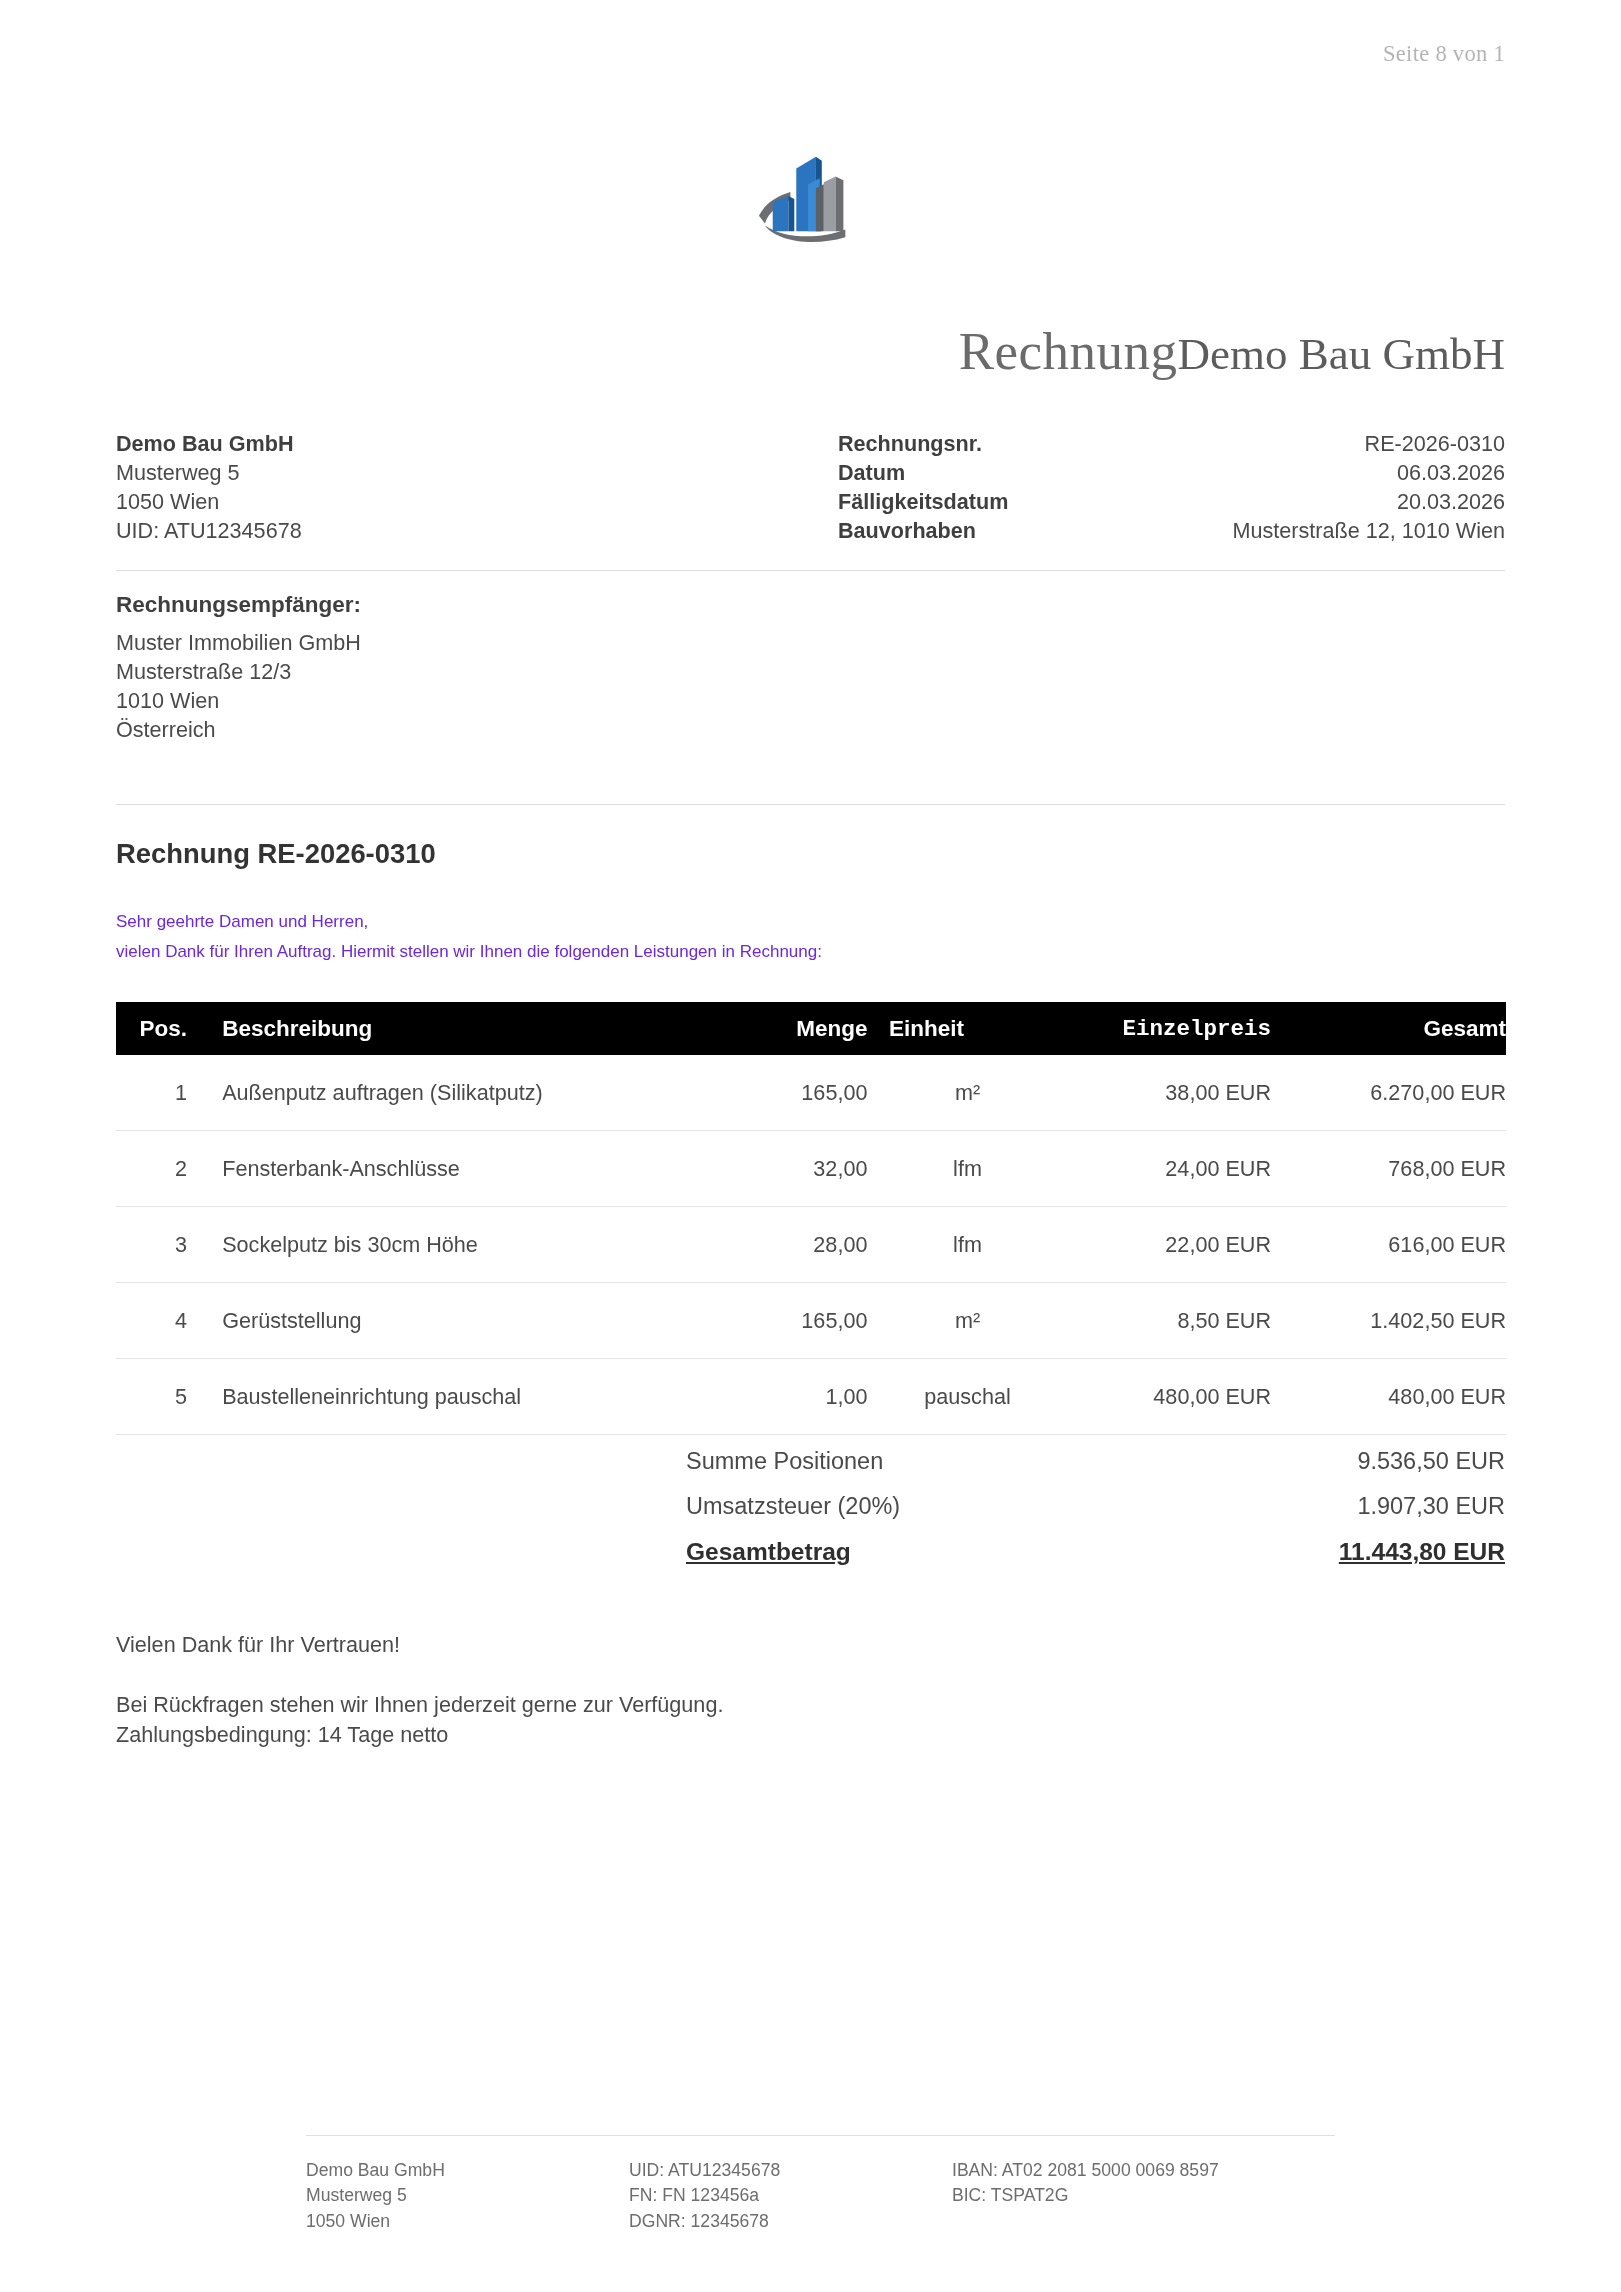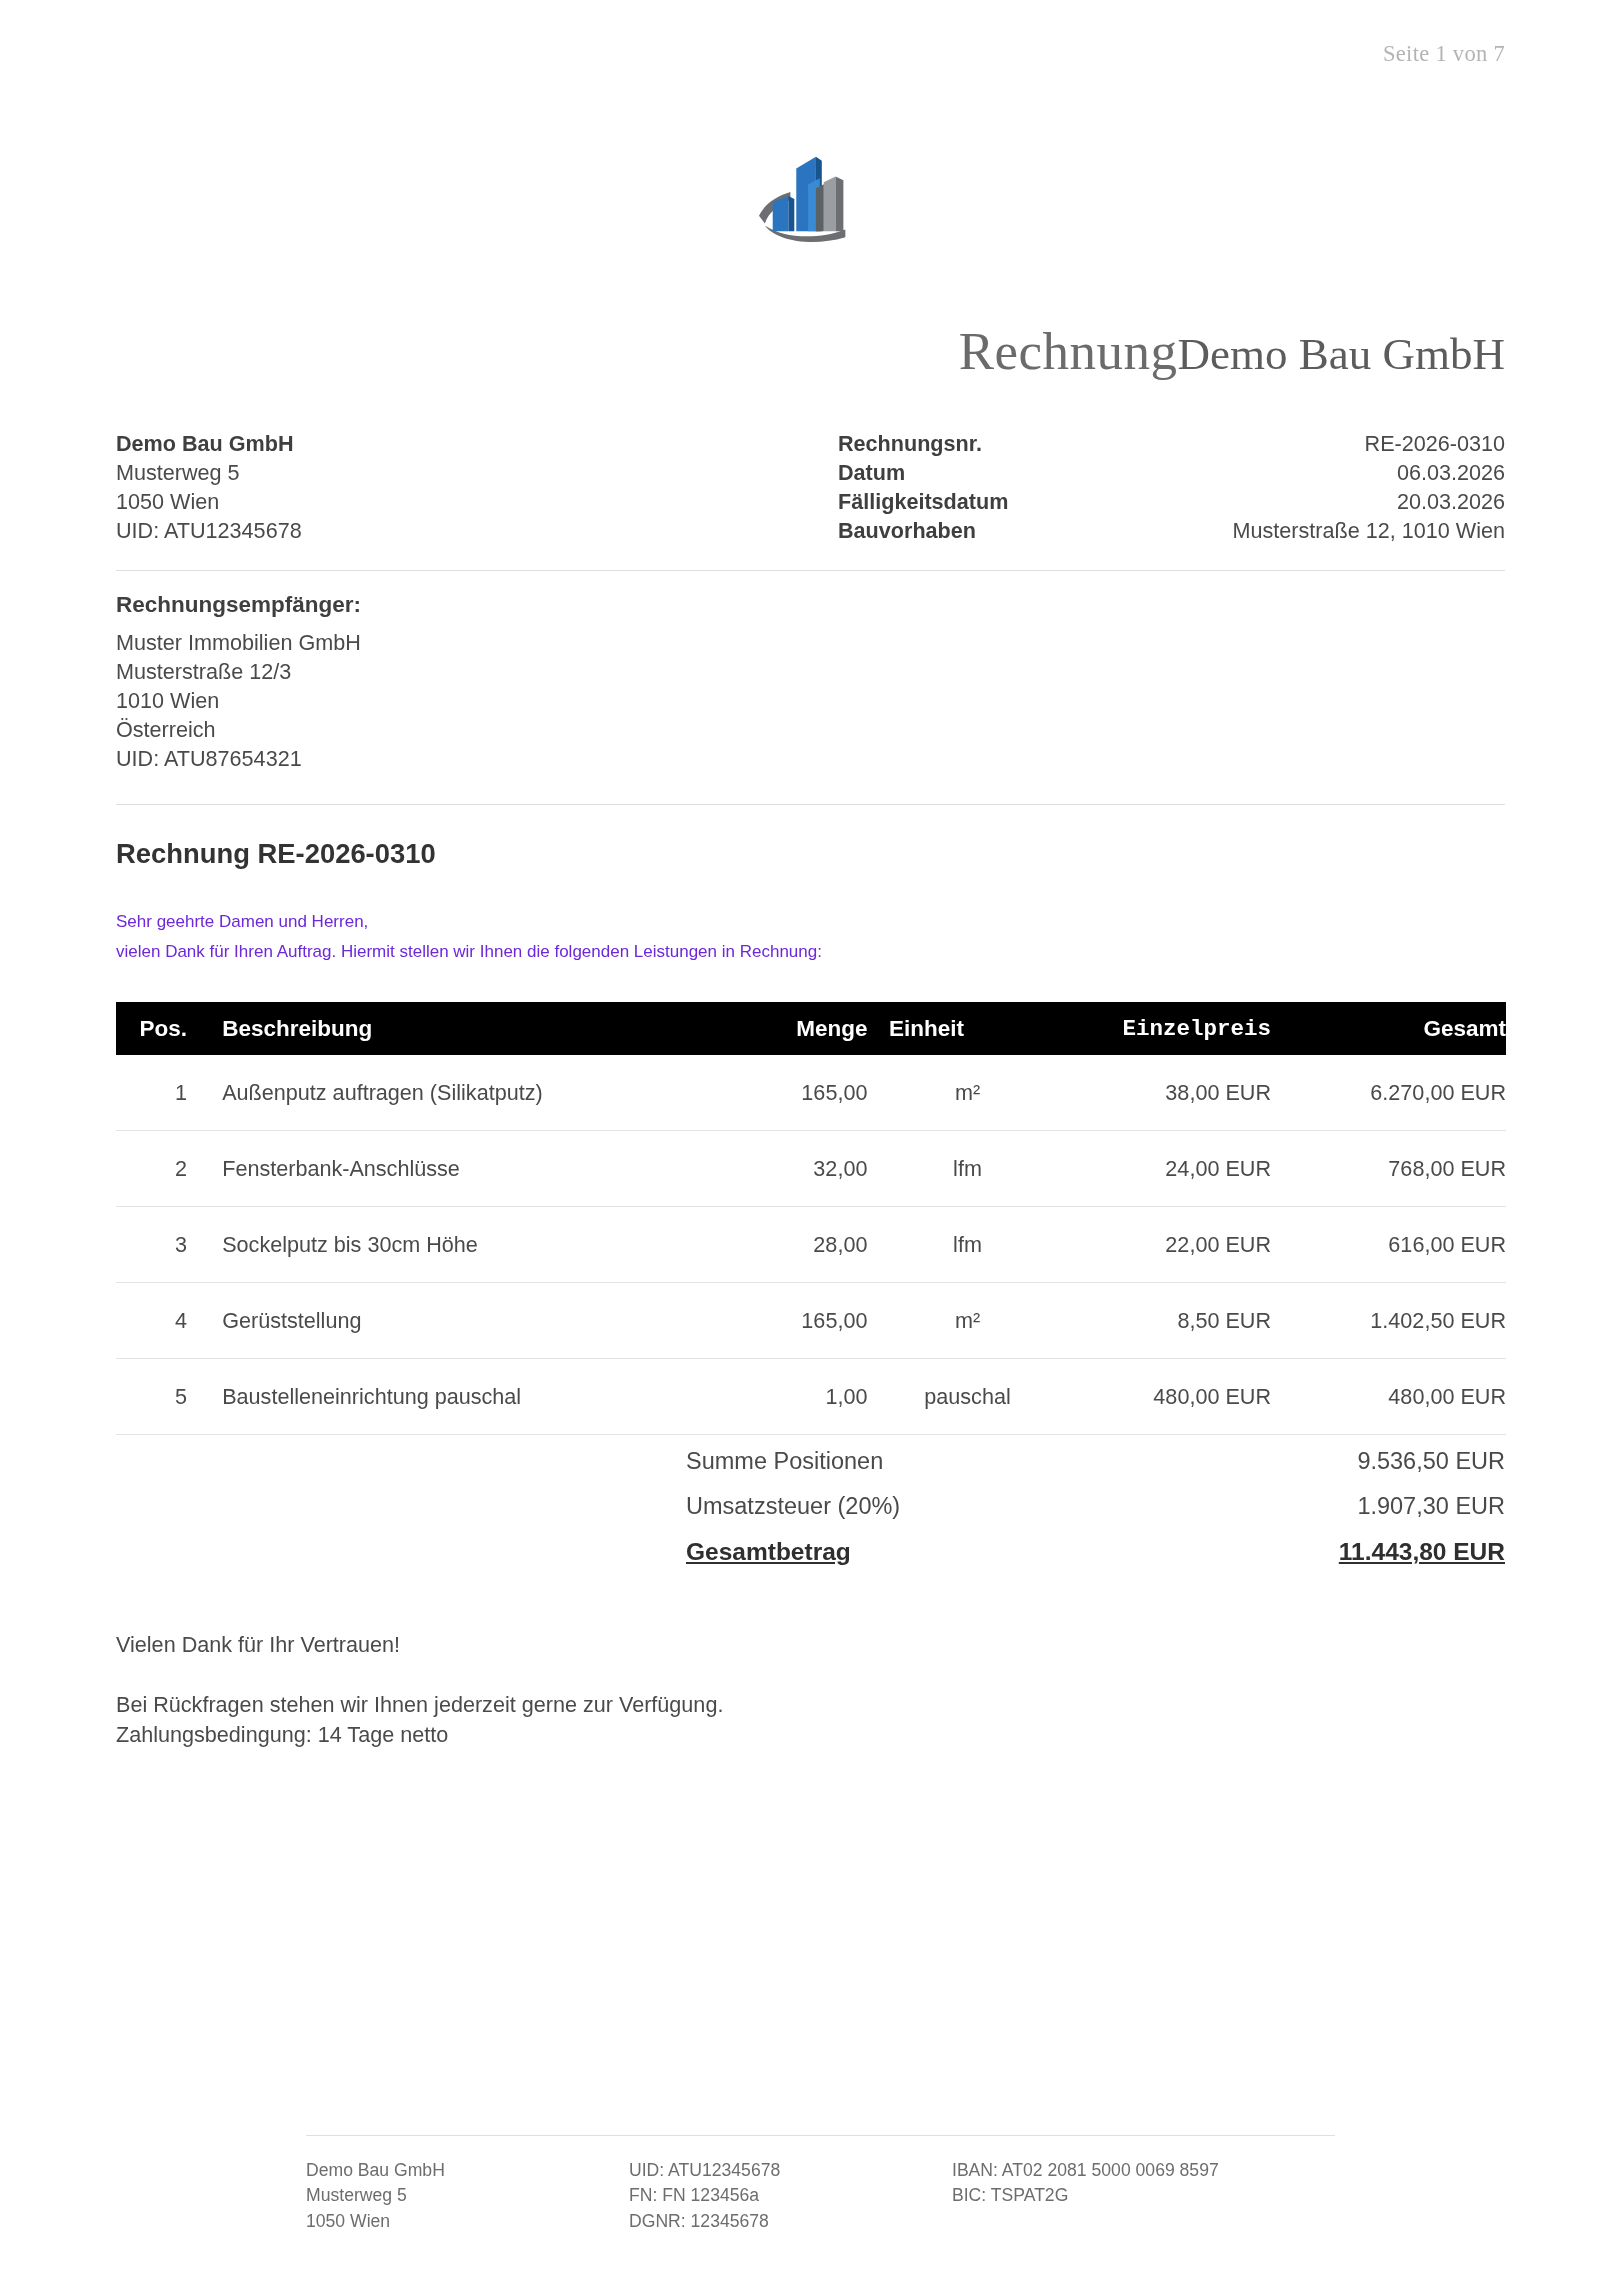--- a/index.html
+++ b/index.html
@@ -269,21 +269,21 @@
   .footer-col { font-size: 17.6px; line-height: 25.5px; color: #6d6d6d; }
   .footer-col.c1 { width: 323px; }
   .footer-col.c2 { width: 323px; }
   .footer-col.c3 { width: auto; }
 </style>
 </head>
 <body>
 
 <div class="page">
 
-  <div class="page-number">Seite 1 von 7</div>
+  <div class="page-number">Seite 8 von 1</div>
 
   <div class="logo-wrap">
     <div class="logo">
       <span>
         <svg class="logo-mark" viewBox="0 0 122 108" xmlns="http://www.w3.org/2000/svg">
           <path d="M96 86 C70 96, 34 96, 14 82 C26 98, 62 104, 96 94 Z" fill="#6d6e71"></path>
           <path d="M8 72 C14 60, 26 52, 40 48 L40 56 C28 61, 18 68, 14 80 Z" fill="#6d6e71"></path>
           <polygon points="22,58 38,52 38,88 22,88" fill="#2a74c0"></polygon>
           <polygon points="38,52 44,55 44,88 38,88" fill="#18548f"></polygon>
           <polygon points="46,24 66,12 66,88 46,88" fill="#2a74c0"></polygon>
@@ -330,21 +330,20 @@
   </div>
 
   <div class="rule rule-1"></div>
 
   <div class="recipient">
     <div class="recipient-title">Rechnungsempfänger:</div>
     <div class="recipient-line">Muster Immobilien GmbH</div>
     <div class="recipient-line">Musterstraße 12/3</div>
     <div class="recipient-line">1010 Wien</div>
     <div class="recipient-line">Österreich</div>
-    <div class="recipient-line">UID: ATU87654321</div>
   </div>
 
   <div class="rule rule-2"></div>
 
   <div class="inv-heading">Rechnung RE-2026-0310</div>
 
   <div class="intro">
     <p>Sehr geehrte Damen und Herren,</p>
     <p>vielen Dank für Ihren Auftrag. Hiermit stellen wir Ihnen die folgenden Leistungen in Rechnung:</p>
   </div>

